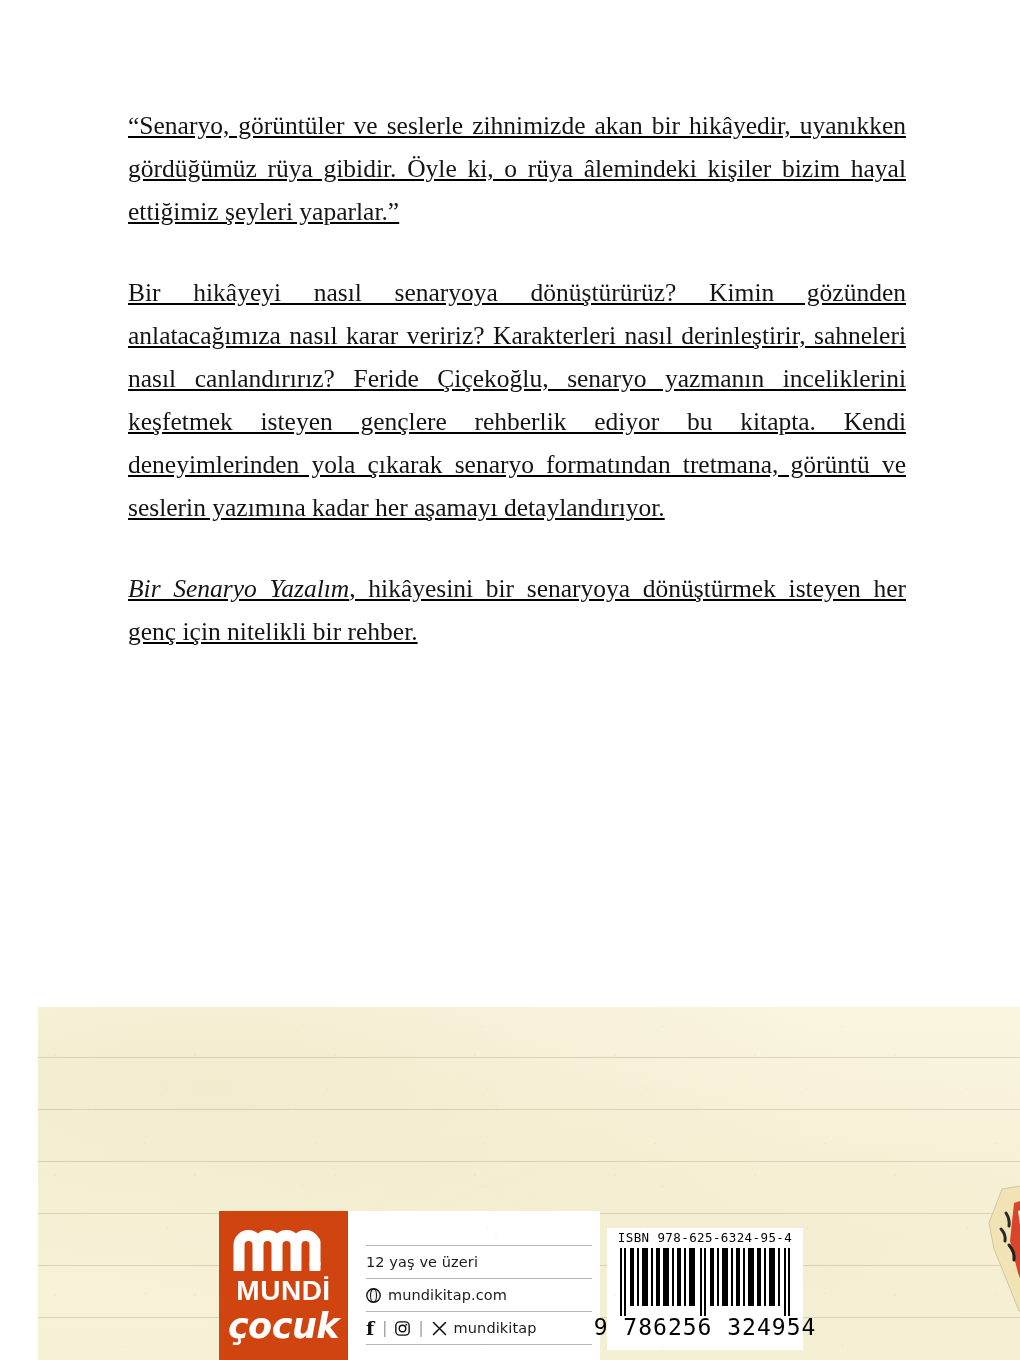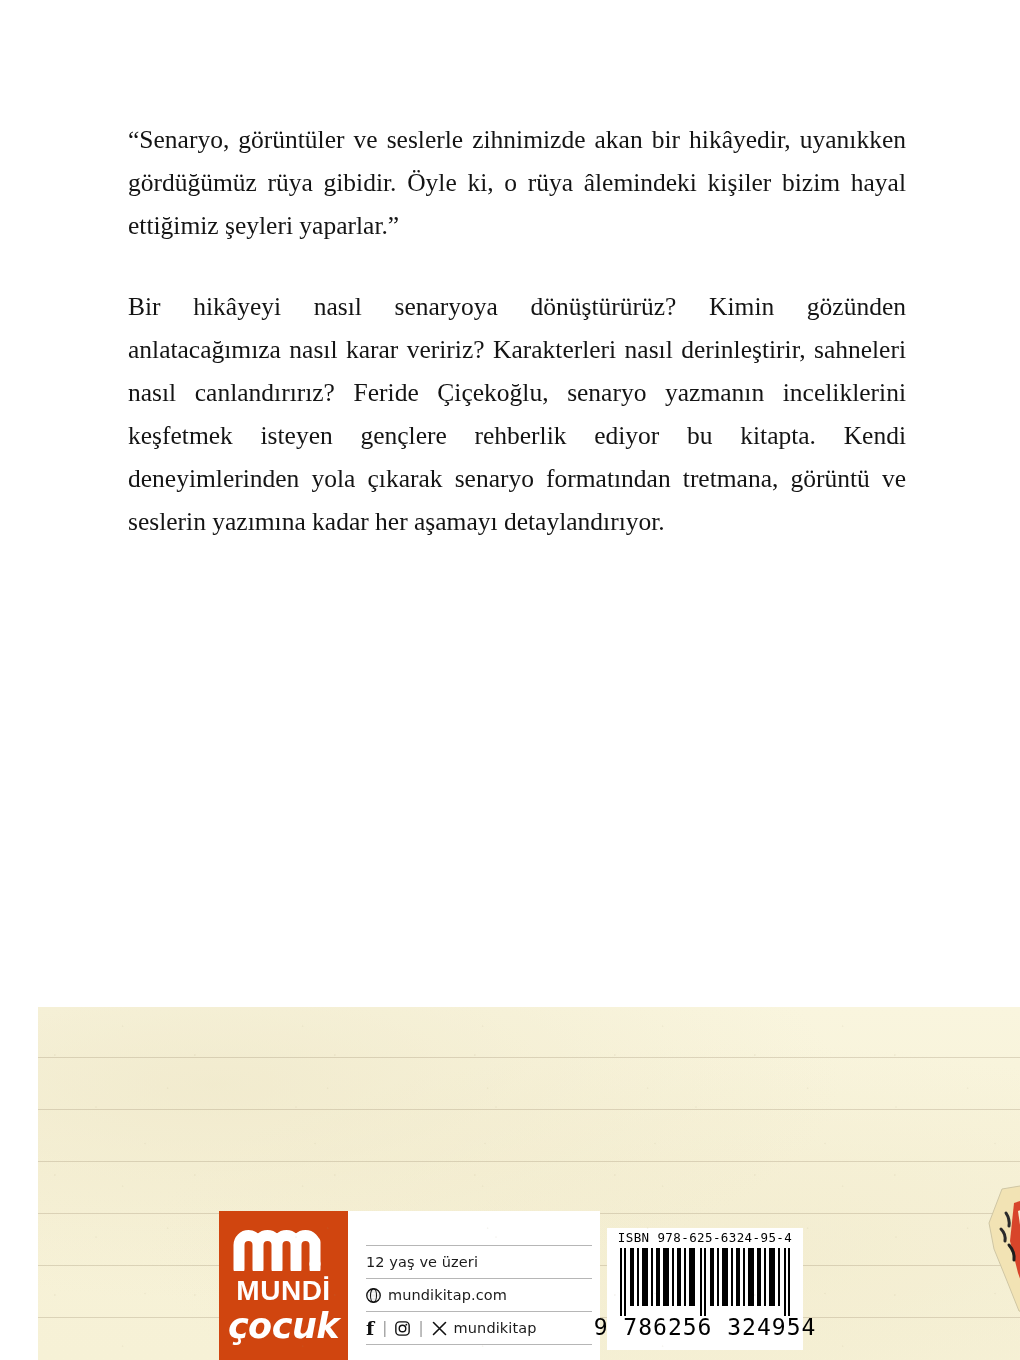--- a/index.html
+++ b/index.html
@@ -12,22 +12,23 @@
     height: 1360px;
     position: relative;
     overflow: hidden;
     font-family: "Liberation Serif", serif;
   }
 
   
   .blurb {
     position: absolute;
     left: 128px;
-    top: 118px;
+    top: 104px;
     width: 778px;
+    text-decoration: underline;
   }
   .blurb p {
     margin: 0 0 38px 0;
     font-family: "Liberation Serif", serif;
     font-size: 25.5px;
     line-height: 43px;
     color: #141414;
     text-align: justify;
     text-justify: inter-word;
     hyphens: manual;
@@ -181,20 +182,21 @@
     margin-top: -2px;
     white-space: nowrap;
   }
 </style>
 </head>
 <body>
 
 <div class="blurb">
   <p>“Senaryo, görüntüler ve seslerle zihnimizde akan bir hikâyedir, uyanıkken gördüğümüz rüya gibidir. Öyle ki, o rüya âlemindeki kişiler bizim hayal ettiğimiz şeyleri yaparlar.”</p>
   <p>Bir hikâyeyi nasıl senaryoya dönüştürürüz? Kimin gözünden anlatacağımıza nasıl karar veririz? Karakterleri nasıl derinleştirir, sahneleri nasıl canlandırırız? Feride Çiçekoğlu, senaryo yazmanın inceliklerini keşfetmek isteyen gençlere rehberlik ediyor bu kitapta. Kendi deneyimlerinden yola çıkarak senaryo formatından tretmana, görüntü ve seslerin yazımına kadar her aşamayı detaylandırıyor.</p>
+  <p class="last-line-natural"><span class="title-italic">Bir Senaryo Yazalım</span><span>, hikâyesini bir senaryoya dönüştürmek isteyen her genç için nitelikli bir rehber.</span></p>
 </div>
 
 <div class="paper">
 
   <svg class="corner-art" viewBox="0 0 120 130">
     <path d="M96 4 L120 0 L120 128 L113 126 L101 96 L88 64 L83 38 Z" fill="#f2e3b4"></path>
     <path d="M108 18 L120 14 L120 110 L112 88 L104 56 Z" fill="#d8452a"></path>
     <path d="M112 26 L120 23 L120 46 L114 40 Z" fill="#f7efd2"></path>
     <path d="M100 28 q4 6 3 13" stroke="#2a2a2a" stroke-width="3" fill="none" stroke-linecap="round"></path>
     <path d="M95 44 q5 5 4 12" stroke="#2a2a2a" stroke-width="3" fill="none" stroke-linecap="round"></path>

